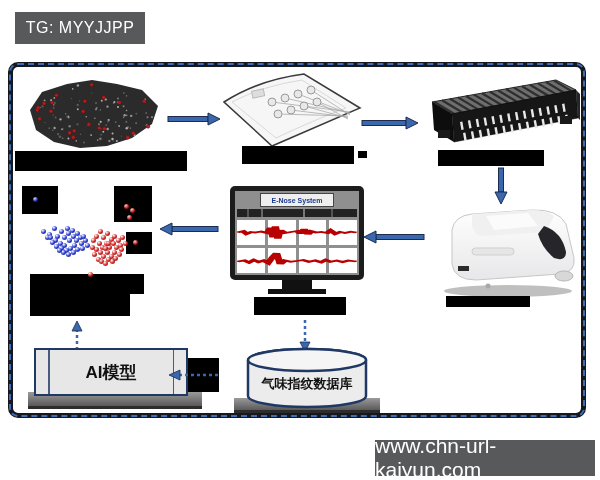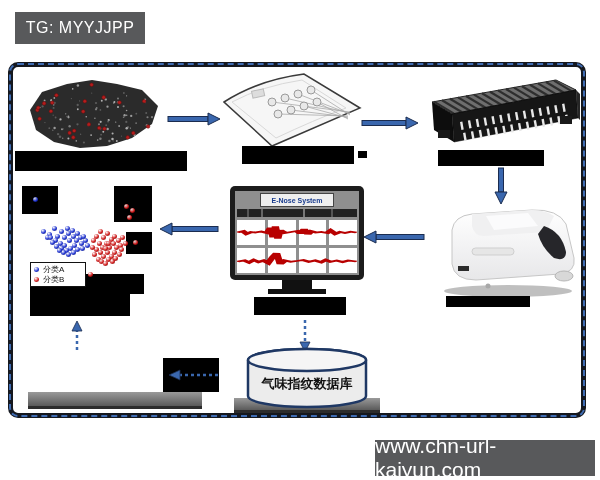--- a/index.html
+++ b/index.html
@@ -418,30 +418,20 @@
         <span class="ball" style="left: 107.7px; top: 21.7px; background: radial-gradient(circle at 35% 30%, rgba(255, 255, 255, 0.85), rgb(208, 22, 22) 55%, rgba(0, 0, 0, 0.55));"></span>
         <span class="ball" style="left: 105.3px; top: 29.1px; background: radial-gradient(circle at 35% 30%, rgba(255, 255, 255, 0.85), rgb(208, 22, 22) 55%, rgba(0, 0, 0, 0.55));"></span>
         <span class="ball" style="left: 111.2px; top: 53.9px; background: radial-gradient(circle at 35% 30%, rgba(255, 255, 255, 0.85), rgb(208, 22, 22) 55%, rgba(0, 0, 0, 0.55));"></span>
         <span class="ball" style="left: 66.4px; top: 86.1px; background: radial-gradient(circle at 35% 30%, rgba(255, 255, 255, 0.85), rgb(208, 22, 22) 55%, rgba(0, 0, 0, 0.55));"></span>
         <span class="ball" style="left: 94.7px; top: 65.9px; background: radial-gradient(circle at 35% 30%, rgba(255, 255, 255, 0.85), rgb(208, 22, 22) 55%, rgba(0, 0, 0, 0.55));"></span>
         <span class="ball" style="left: 97.1px; top: 61.3px; background: radial-gradient(circle at 35% 30%, rgba(255, 255, 255, 0.85), rgb(208, 22, 22) 55%, rgba(0, 0, 0, 0.55));"></span>
         <span class="ball" style="left: 91.2px; top: 69.6px; background: radial-gradient(circle at 35% 30%, rgba(255, 255, 255, 0.85), rgb(208, 22, 22) 55%, rgba(0, 0, 0, 0.55));"></span>
         <span class="ball" style="left: 84.1px; top: 54.9px; background: radial-gradient(circle at 35% 30%, rgba(255, 255, 255, 0.85), rgb(208, 22, 22) 55%, rgba(0, 0, 0, 0.55));"></span>
         <span class="ball" style="left: 80.6px; top: 60.4px; background: radial-gradient(circle at 35% 30%, rgba(255, 255, 255, 0.85), rgb(208, 22, 22) 55%, rgba(0, 0, 0, 0.55));"></span>
       </div>
-    <div id="scatter-legend" class="legend">
-        <div class="lg-row">
-          <span class="lg-dot" style="background: radial-gradient(circle at 35% 30%, rgba(255, 255, 255, 0.8), rgb(27, 47, 208) 60%, rgba(0, 0, 0, 0.5));"></span>
-          <span>分类A</span>
-        </div>
-        <div class="lg-row">
-          <span class="lg-dot" style="background: radial-gradient(circle at 35% 30%, rgba(255, 255, 255, 0.8), rgb(208, 22, 22) 60%, rgba(0, 0, 0, 0.5));"></span>
-          <span>分类B</span>
-        </div>
-      </div>
   </div>
   <div class="redact" style="left:22px;top:232px;width:100px;height:22px"></div>
 
   <svg class="arr" style="left:62px;top:258px" width="14" height="32" viewBox="0 0 14 32">
     <line x1="7" y1="30" x2="7" y2="10" stroke="#3a67ae" stroke-width="2.5" stroke-dasharray="3 3"></line>
     <polygon points="2,11 12,11 7,1" fill="#3a67ae" stroke="#1b2c4f" stroke-width="0.8"></polygon>
   </svg>
 
   <svg class="arr" style="left:290px;top:256px" width="14" height="36" viewBox="0 0 14 36">
     <line x1="7" y1="2" x2="7" y2="24" stroke="#3a67ae" stroke-width="2.5" stroke-dasharray="3 3"></line>
@@ -449,20 +439,23 @@
   </svg>
 
   <div class="redact" style="left:155px;top:296px;width:56px;height:34px"></div>
 
   <svg class="arr" style="left:158px;top:306px;z-index:9" width="56" height="14" viewBox="0 0 56 14">
     <line x1="52" y1="7" x2="14" y2="7" stroke="#3a67ae" stroke-width="2.5" stroke-dasharray="3 3"></line>
     <polygon points="14,2 14,12 3,7" fill="#3a67ae" stroke="#1b2c4f" stroke-width="0.8"></polygon>
   </svg>
 
   <div class="platform" style="left:20px;top:330px;width:174px;height:14px"></div>
+  <div class="ai-box">
+    <span>AI模型</span>
+  </div>
 
   <div class="platform" style="left:226px;top:336px;width:146px;height:12px"></div>
   <svg class="db" viewBox="0 0 130 64">
     <path d="M6,14 a59,11 0 0,1 118,0 v36 a59,11 0 0,1 -118,0 z" fill="#ececec" stroke="#1f3864" stroke-width="2.5"></path>
     <ellipse cx="65" cy="14" rx="59" ry="11" fill="#f5f5f5" stroke="#1f3864" stroke-width="2.5"></ellipse>
     <text x="65" y="42" text-anchor="middle">气味指纹数据库</text>
   </svg>
 
 </div>
 

